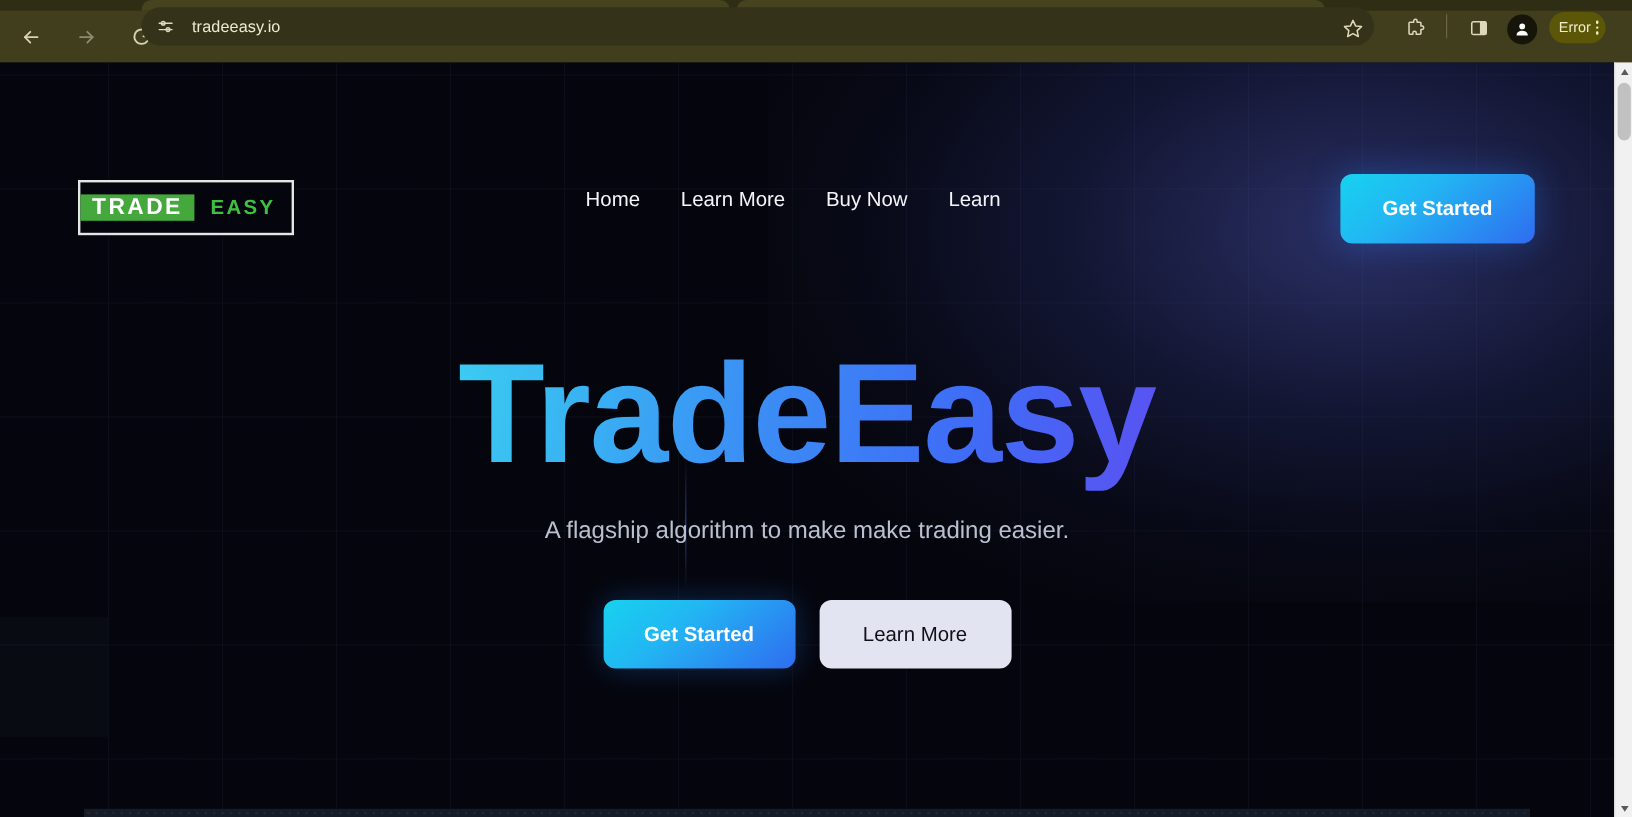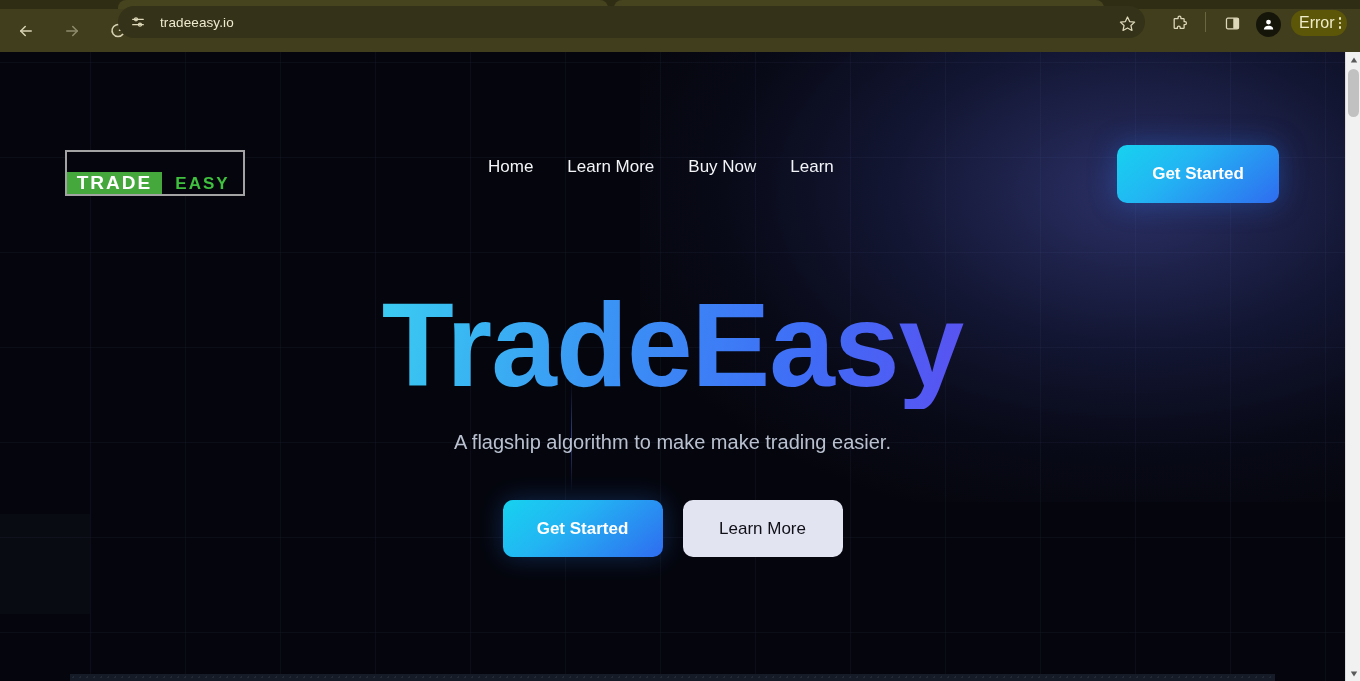--- a/index.html
+++ b/index.html
@@ -82,21 +82,21 @@
     display:flex; align-items:center; justify-content:center;
     color:#ffffff;
   }
   #error-badge{
     position:absolute; left:1291px; top:10px;
     height:26px; padding:0 6px 0 8px;
     border-radius:13px;
     background:#5c5708;
     display:flex; align-items:center; gap:4px;
   }
-  #error-badge .lbl{ font-size:16px; color:#f0ecc9; }
+  #error-badge .lbl{ font-size:12px; color:#f0ecc9; }
   #error-badge .dots{
     display:flex; flex-direction:column; gap:2px;
   }
   #error-badge .dots i{
     width:2.6px; height:2.6px; border-radius:50%; background:#f0ecc9;
     display:block;
   }
 
   
   #viewport{
@@ -136,23 +136,23 @@
   }
 
   
   #site-header{
     position:absolute; left:0; top:0; width:1345px; height:140px;
     display:flex; align-items:center;
   }
   #logo{
     position:absolute; left:65px; top:98px;
     width:180px; height:46px;
-    border:2px solid #a3a3a3;
+    border:2px solid #e5e5e5;
     background:#05060d;
-    display:flex; align-items:flex-end;
+    display:flex; align-items:center;
   }
   #logo-trade{
     width:95px;
     background:#45a83c;
     display:flex; align-items:center; justify-content:center;
     color:#ffffff;
     font-size:19px; font-weight:700; letter-spacing:2px;
   }
   #logo-easy{
     flex:1;

